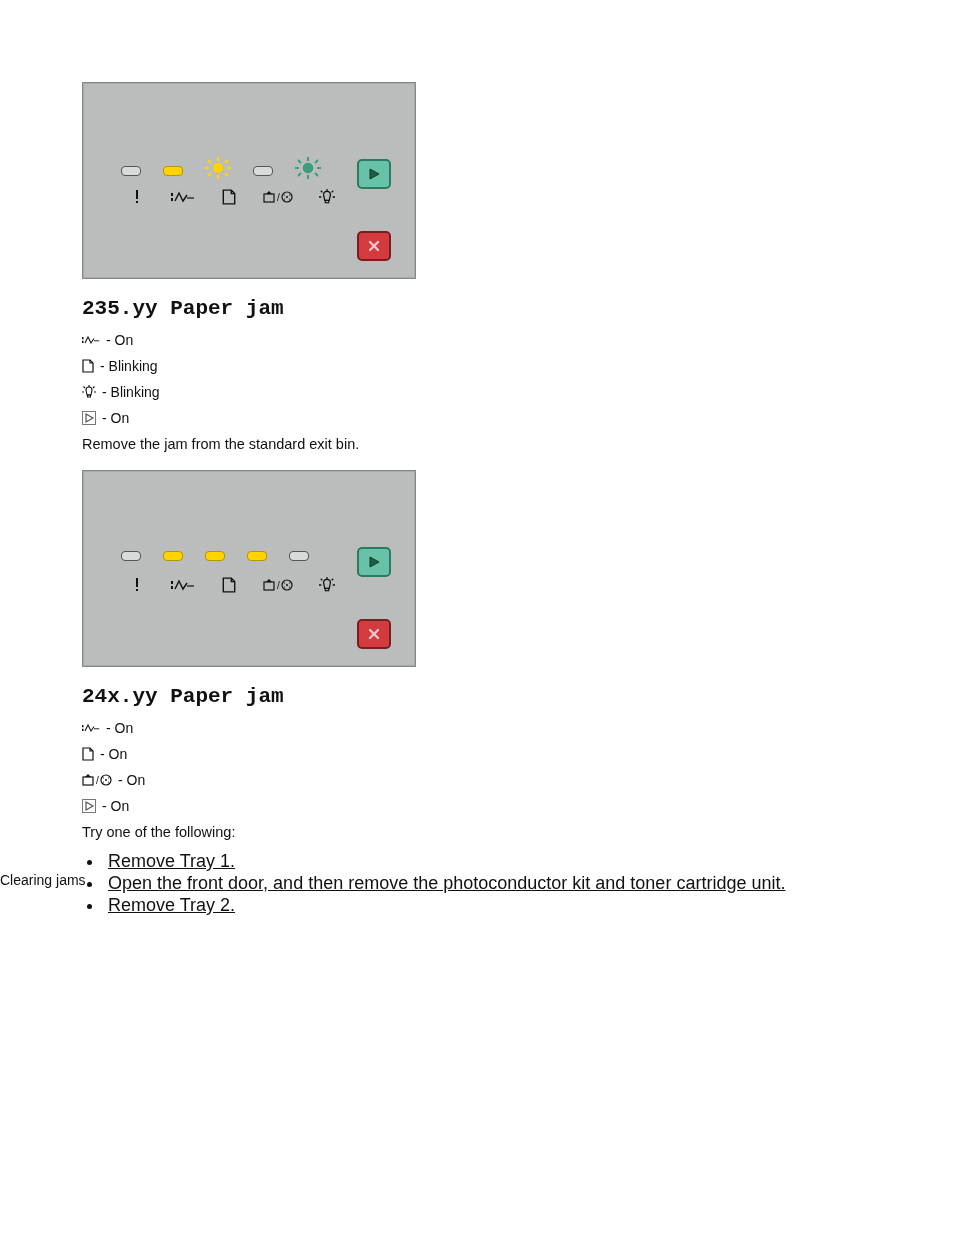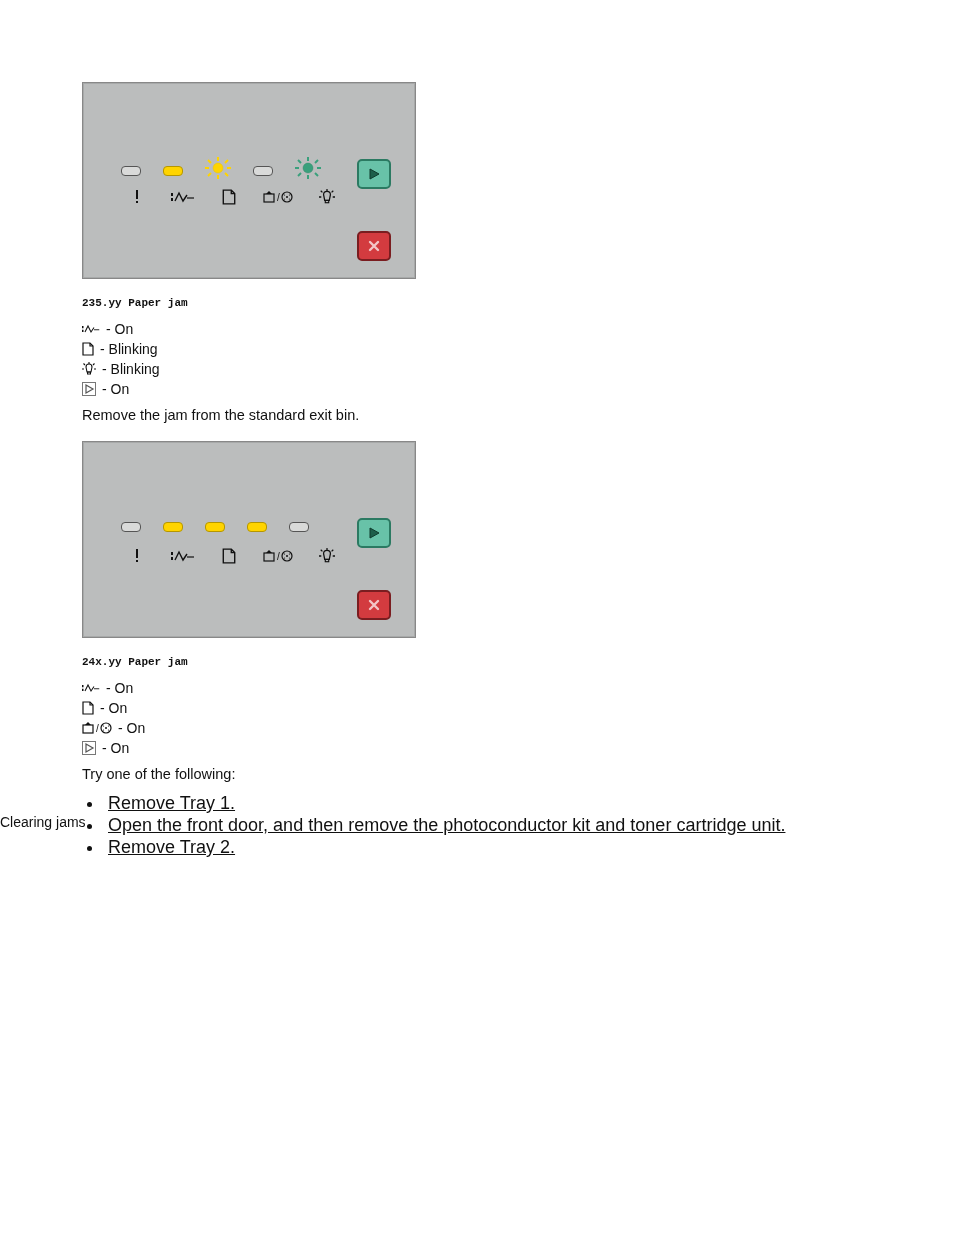--- a/index.html
+++ b/index.html
@@ -68,29 +68,29 @@
   }
   .btn-go { right:24px; top:76px; background:#68c2a8; border:2px solid #2b7a62;}
   .btn-go svg{ width:14px; height:14px;}
   .btn-x { right:24px; top:148px; background:#d33b3f; border:2px solid #7a1d20;}
   .btn-x svg{width:14px;height:14px;}
 
   
   .code-heading {
     font-family: "Courier New", monospace;
     font-weight: bold;
-    font-size: 11px;
+    font-size: 21px;
     margin: 14px 0 12px 0;
   }
   .status-line {
     font-size: 14px;
     display:flex;
     align-items:center;
     gap:6px;
-    margin: 4px 0;
+    margin: 10px 0;
   }
   .status-line .lead-icon { width:18px; height:14px; display:flex; align-items:center;}
   .status-line .lead-icon svg{width:100%;height:100%;}
   .body-text { font-size:14.5px; margin:10px 0 18px 0;}
   ul.bullets { margin:4px 0 0 22px; padding:0;}
   ul.bullets li{ font-size:18px; margin:1px 0; padding-left:4px;text-decoration:underline;}
   .footer {
     position:absolute;
     left:0; right:0;
     bottom:28px;

